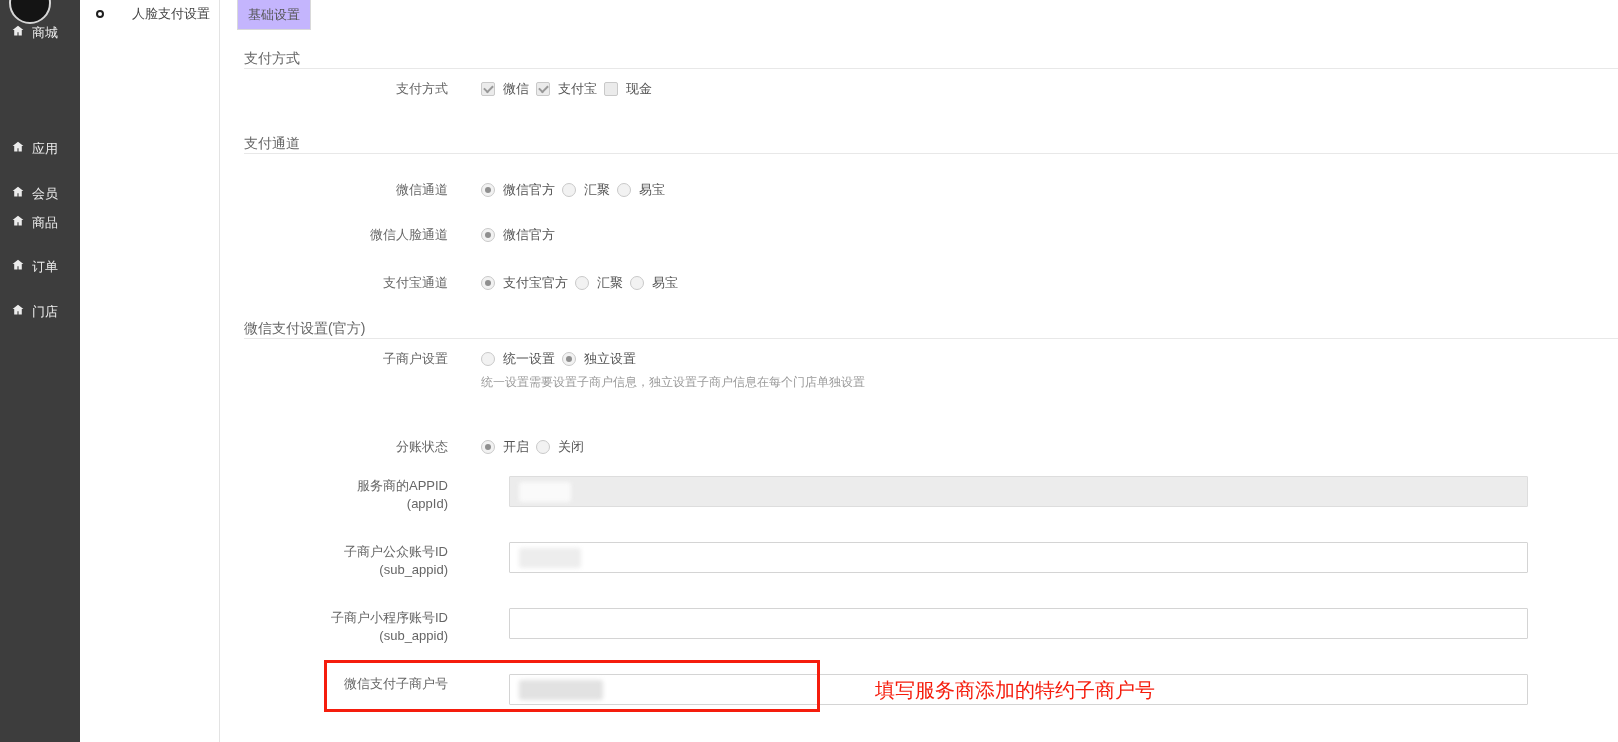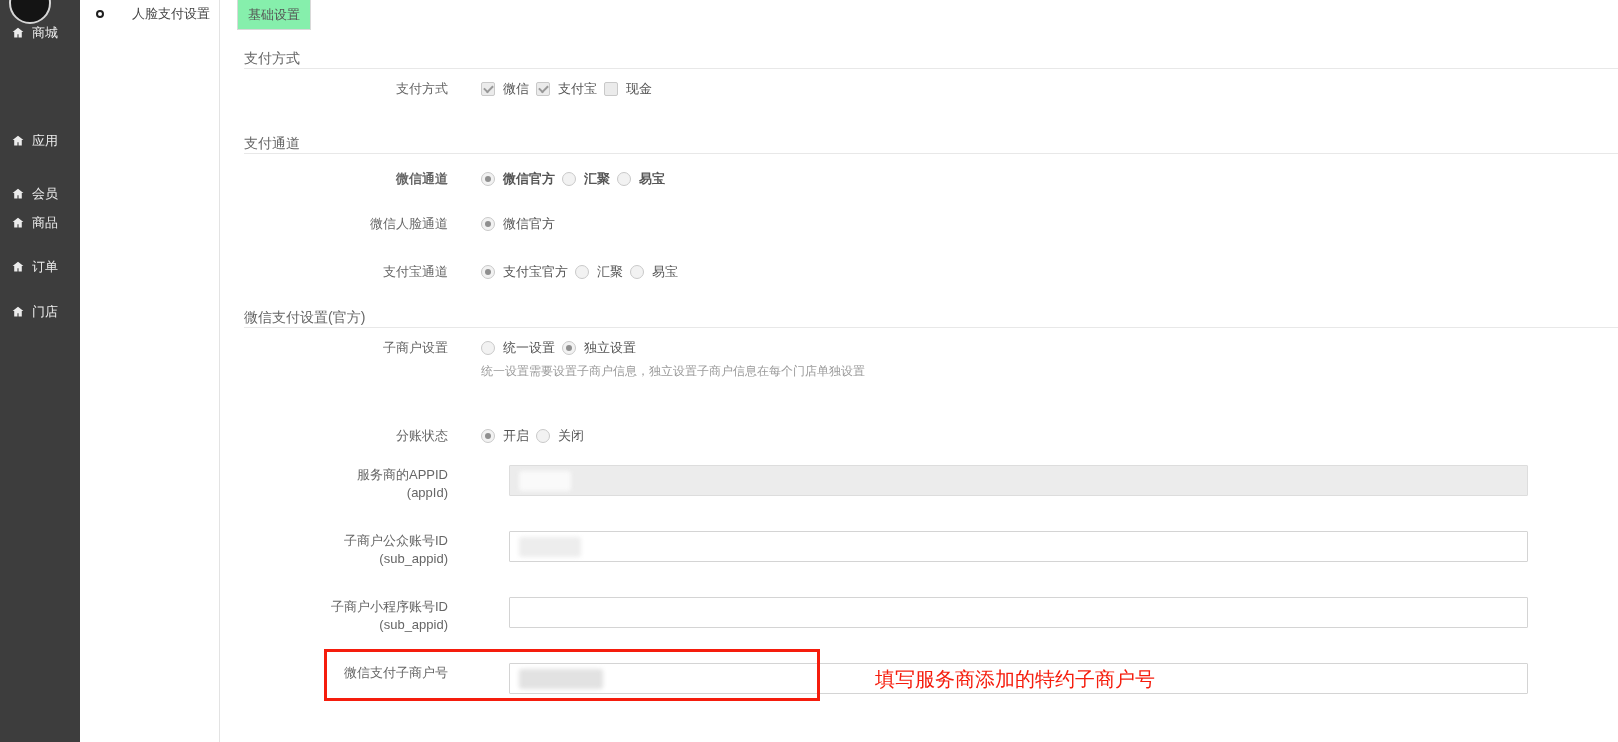--- a/index.html
+++ b/index.html
@@ -11,52 +11,52 @@
   }
   .app { display:flex; width:1618px; height:742px; }
 
   
   .sidebar-dark { width:80px; background:#3d3d3d; position:relative; flex-shrink:0; }
   .logo-circle {
     position:absolute; top:-18px; left:9px; width:42px; height:42px;
     border-radius:50%; background:#141414; border:2px solid #d6d6d6;
   }
   .nav-item {
-    position:absolute; left:11px; height:18px; display:flex; align-items:flex-end; gap:7px;
+    position:absolute; left:11px; height:18px; display:flex; align-items:flex-start; gap:7px;
     color:#ececec; font-size:13px; cursor:pointer; white-space:nowrap;
   }
   .nav-item svg { flex-shrink:0; }
 
   
   .sidebar-light { width:140px; background:#fff; border-right:1px solid #e3e3e3; flex-shrink:0; }
   .submenu-item { display:flex; align-items:center; gap:28px; padding:5px 0 0 16px; font-size:13px; color:#444; cursor:pointer; }
   .circle-icon { width:8px; height:8px; border:2px solid #1f1f1f; border-radius:50%; flex-shrink:0; }
 
   
   .main { flex:1; position:relative; padding-left:17px; background:#fff; }
   .tab {
     width:74px; height:30px; line-height:29px; text-align:center;
-    background:#86efac; border:1px solid #d9d9d9; border-top:none;
+    background:#c4b5fd; border:1px solid #d9d9d9; border-top:none;
     font-size:13px; color:#555; cursor:pointer;
   }
   .section-head {
     margin:0 0 0 7px; line-height:20px; font-size:14px; color:#666;
     border-bottom:1px solid #e8e8e8; padding-right:1px;
   }
   .sh1 { margin-top:18px; }
   .sh2 { margin-top:32px; }
   .sh3 { margin-top:26px; }
 
   .row { display:flex; margin-left:7px; }
   .row-label { width:204px; text-align:right; font-size:13px; color:#666; flex-shrink:0; }
   .row-ctl { margin-left:33px; }
 
   .ctl-row { align-items:center; height:24px; }
   .cb-row { margin-top:8px; }
-  .r1 { margin-top:13px;font-weight:bold; } .r2 { margin-top:21px; } .r3 { margin-top:21px;align-items:flex-end; }
+  .r1 { margin-top:24px; } .r2 { margin-top:21px; } .r3 { margin-top:21px;align-items:flex-end; }
   .opts { display:flex; align-items:center; gap:7px; }
   .opt { display:flex; align-items:center; gap:8px; font-size:13px; color:#555; cursor:pointer; }
 
   .checkbox { width:14px; height:14px; background:#ebebeb; border:1px solid #c9c9c9; border-radius:2px; position:relative; }
   .checkbox.checked::after {
     content:""; position:absolute; left:2px; top:2px; width:7px; height:4px;
     border-left:2px solid #999; border-bottom:2px solid #999; transform:rotate(-45deg);
   }
   .radio { width:14px; height:14px; background:#f2f2f2; border:1px solid #c9c9c9; border-radius:50%; position:relative; }
   .radio.selected::after {
@@ -95,21 +95,21 @@
 
   <div class="sidebar-dark">
     <div class="logo-circle"></div>
 
     <div class="nav-item" style="top:24px">
       <span><svg width="14" height="13" viewBox="0 0 24 24" fill="#ececec">
             <path d="M12 3 2 11.2h3V21h6v-6h2v6h6v-9.8h3z"></path>
           </svg></span>
       <span>商城</span>
     </div>
-    <div class="nav-item" style="top:132px">
+    <div class="nav-item" style="top:140px">
       <span><svg width="14" height="13" viewBox="0 0 24 24" fill="#ececec">
             <path d="M12 3 2 11.2h3V21h6v-6h2v6h6v-9.8h3z"></path>
           </svg></span>
       <span>应用</span>
     </div>
     <div class="nav-item" style="top:185px">
       <span><svg width="14" height="13" viewBox="0 0 24 24" fill="#ececec">
             <path d="M12 3 2 11.2h3V21h6v-6h2v6h6v-9.8h3z"></path>
           </svg></span>
       <span>会员</span>

